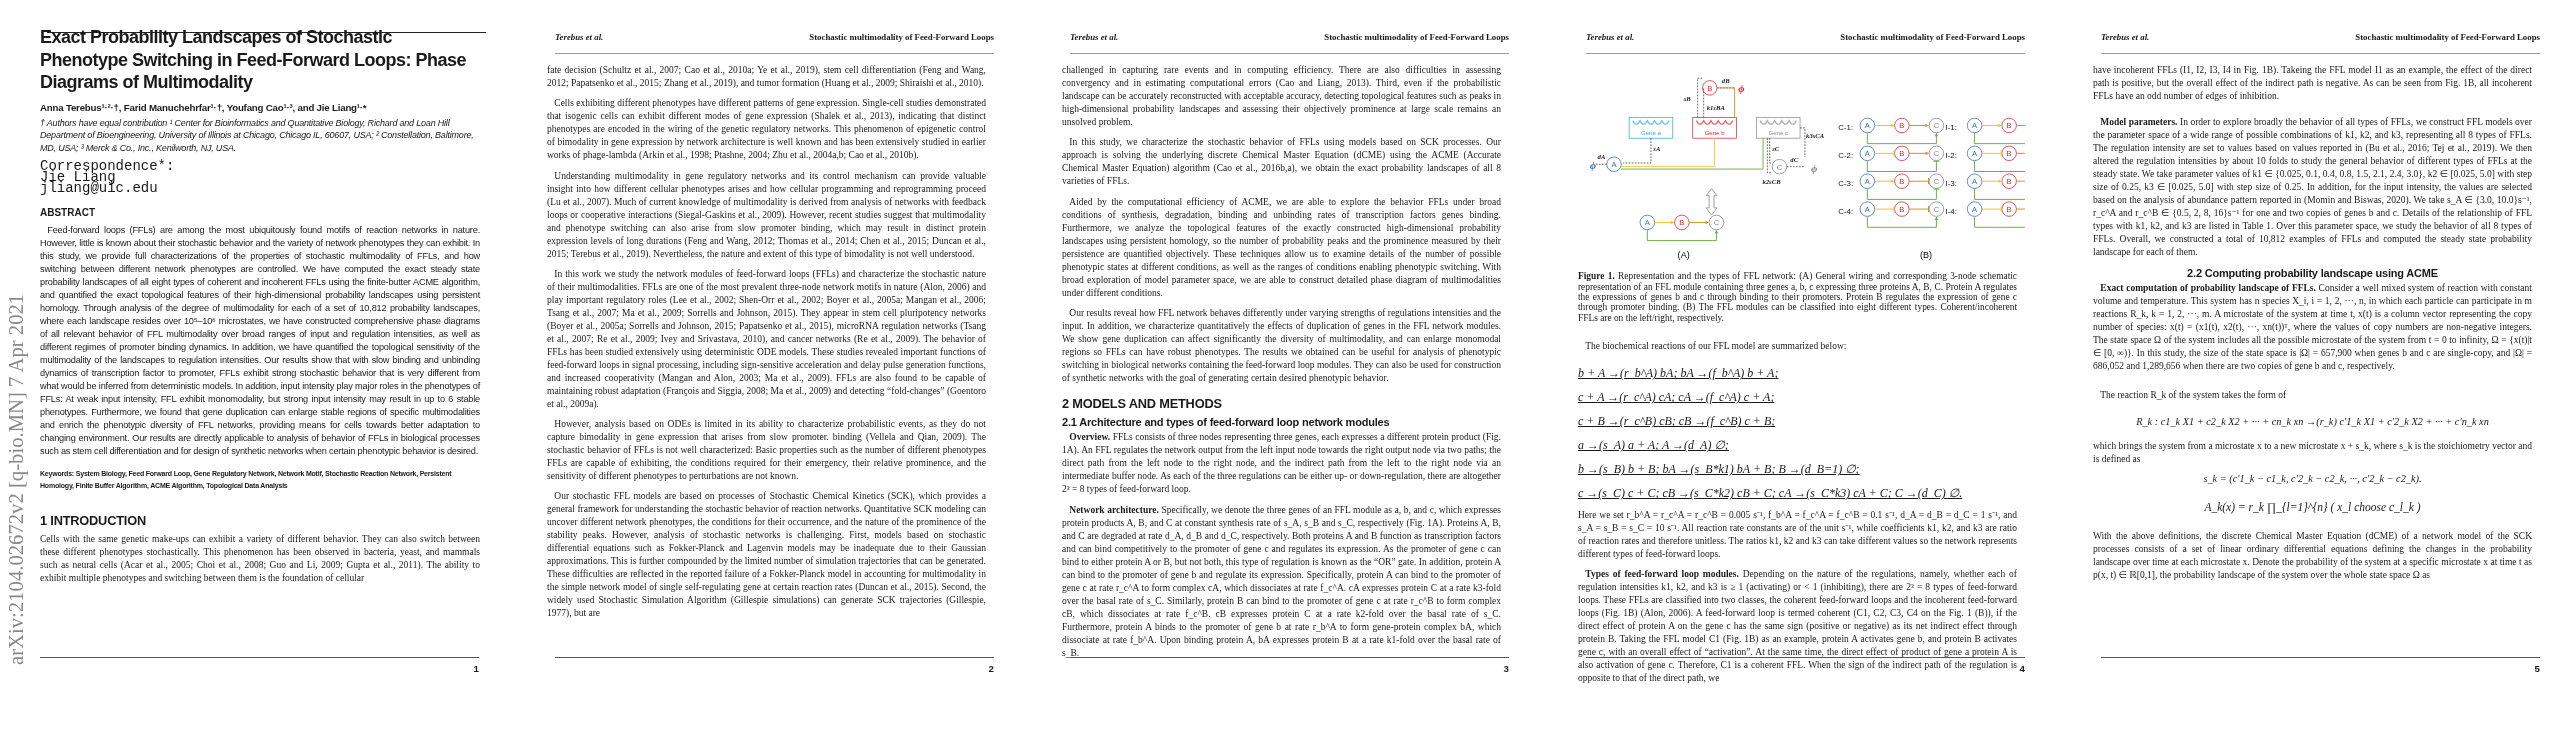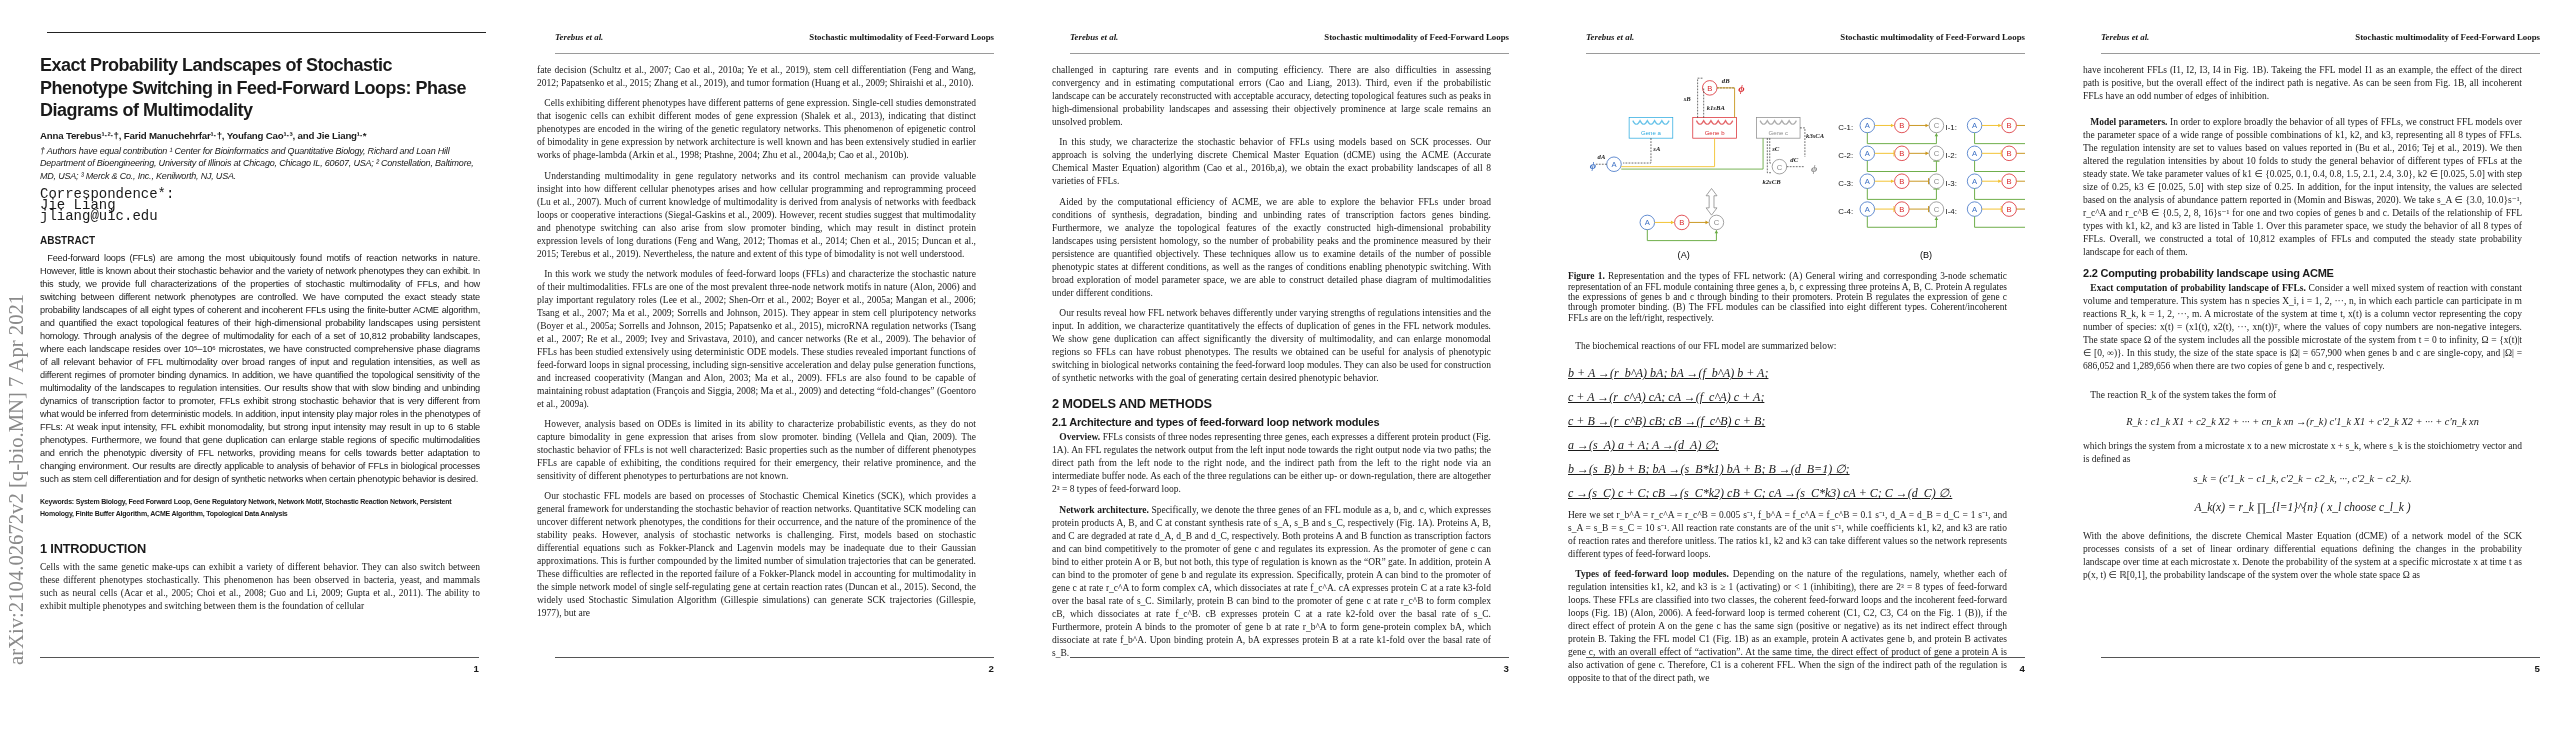--- a/index.html
+++ b/index.html
@@ -1,18 +1,18 @@
 <!DOCTYPE html>
 <html style="font-size:9.7px"><head>
 <meta charset="utf-8">
 <style>
   html,body{margin:0;padding:0;background:#fff;}
   body{width:2576px;height:729px;position:relative;overflow:hidden;font-family:"Liberation Serif",serif;color:#1a1a1a;}
   .page{position:absolute;top:0;width:515px;height:729px;background:#fff;}
-  .content{position:absolute;left:22px;width:439px;}
+  .content{position:absolute;left:32px;width:439px;}
   .p1 .content{left:40px;width:440px;}
   .runhead{position:absolute;top:32px;left:40px;width:439px;height:20.7px;border-bottom:1.2px solid #9a9a9a;font-family:Liberation Serif, serif;font-size:8.8px;font-weight:bold;display:flex;justify-content:space-between;align-items:flex-start;}
   .runhead .auth{font-style:italic;}
   .body-text{font-size:9.5px;line-height:13px;text-align:justify;margin:0 0 7.3px 0;}
   .body-text.ind{text-indent:7.3px;}
   .foot{position:absolute;top:657px;left:40px;width:439px;border-top:1.2px solid #555;}
   .pnum{position:absolute;top:663px;right:36px;font-family:"Liberation Sans",sans-serif;font-weight:bold;font-size:9.7px;}
   .sec{font-family:"Liberation Sans",sans-serif;font-weight:bold;font-size:12.8px;margin:11px 0 4.9px 0;letter-spacing:-0.2px;}
   .subsec{font-family:"Liberation Sans",sans-serif;font-weight:bold;font-size:11px;margin:3.6px 0 3.6px 0;letter-spacing:-0.2px;}
   b.lead{font-weight:bold;}
@@ -31,21 +31,21 @@
   .caption{font-size:9.4px;line-height:10.3px;text-align:justify;}
   .eqs{text-align:left;font-family:"Liberation Serif",serif;font-style:italic;font-size:12px;line-height:24px;margin:8.5px 0 3.6px 0;text-decoration:underline;}
   .eq{text-align:center;font-family:"Liberation Serif",serif;font-style:italic;font-size:10.3px;margin:13.4px 0 13.4px 0;}
 </style>
 </head>
 <body>
 
 <div class="page p1" style="left:0;">
   <div class="toprule"></div>
   <div class="arxiv">arXiv:2104.02672v2  [q-bio.MN]  7 Apr 2021</div>
-  <div class="content" style="top:54px;">
+  <div class="content" style="top:26px;">
     <h1 class="title">Exact Probability Landscapes of Stochastic Phenotype Switching in Feed-Forward Loops: Phase Diagrams of Multimodality</h1>
     <div class="authors">Anna Terebus¹·²·†, Farid Manuchehrfar¹·†, Youfang Cao¹·³, and Jie Liang¹·*</div>
     <div class="affil">† Authors have equal contribution ¹ Center for Bioinformatics and Quantitative Biology, Richard and Loan Hill Department of Bioengineering, University of Illinois at Chicago, Chicago IL, 60607, USA; ² Constellation, Baltimore, MD, USA; ³ Merck &amp; Co., Inc., Kenilworth, NJ, USA.</div>
     <div class="corr">
       <div>Correspondence*:</div>
       <div>Jie Liang</div>
       <div>jliang@uic.edu</div>
     </div>
     <div class="abs-h">ABSTRACT</div>
     <p class="abs">Feed-forward loops (FFLs) are among the most ubiquitously found motifs of reaction networks in nature. However, little is known about their stochastic behavior and the variety of network phenotypes they can exhibit. In this study, we provide full characterizations of the properties of stochastic multimodality of FFLs, and how switching between different network phenotypes are controlled. We have computed the exact steady state probability landscapes of all eight types of coherent and incoherent FFLs using the finite-butter ACME algorithm, and quantified the exact topological features of their high-dimensional probability landscapes using persistent homology. Through analysis of the degree of multimodality for each of a set of 10,812 probability landscapes, where each landscape resides over 10⁵–10⁶ microstates, we have constructed comprehensive phase diagrams of all relevant behavior of FFL multimodality over broad ranges of input and regulation intensities, as well as different regimes of promoter binding dynamics. In addition, we have quantified the topological sensitivity of the multimodality of the landscapes to regulation intensities. Our results show that with slow binding and unbinding dynamics of transcription factor to promoter, FFLs exhibit strong stochastic behavior that is very different from what would be inferred from deterministic models. In addition, input intensity play major roles in the phenotypes of FFLs: At weak input intensity, FFL exhibit monomodality, but strong input intensity may result in up to 6 stable phenotypes. Furthermore, we found that gene duplication can enlarge stable regions of specific multimodalities and enrich the phenotypic diversity of FFL networks, providing means for cells towards better adaptation to changing environment. Our results are directly applicable to analysis of behavior of FFLs in biological processes such as stem cell differentiation and for design of synthetic networks when certain phenotypic behavior is desired.</p>
@@ -288,21 +288,21 @@
 </div>
 
 <div class="page" style="left:2061px;">
   <div class="runhead">
     <span class="auth">Terebus et al.</span>
     <span>Stochastic multimodality of Feed-Forward Loops</span>
   </div>
   <div class="content" style="top:64px;">
     <p class="body-text">have incoherent FFLs (I1, I2, I3, I4 in Fig. 1B). Takeing the FFL model I1 as an example, the effect of the direct path is positive, but the overall effect of the indirect path is negative. As can be seen from Fig. 1B, all incoherent FFLs have an odd number of edges of inhibition.</p>
     <p class="body-text ind" style="margin-top:13.4px;"><b class="lead">Model parameters.</b><span> In order to explore broadly the behavior of all types of FFLs, we construct FFL models over the parameter space of a wide range of possible combinations of k1, k2, and k3, representing all 8 types of FFLs. The regulation intensity are set to values based on values reported in (Bu et al., 2016; Tej et al., 2019). We then altered the regulation intensities by about 10 folds to study the general behavior of different types of FFLs at the steady state. We take parameter values of k1 ∈ {0.025, 0.1, 0.4, 0.8, 1.5, 2.1, 2.4, 3.0}, k2 ∈ [0.025, 5.0] with step size of 0.25, k3 ∈ [0.025, 5.0] with step size of 0.25. In addition, for the input intensity, the values are selected based on the analysis of abundance pattern reported in (Momin and Biswas, 2020). We take s_A ∈ {3.0, 10.0}s⁻¹, r_c^A and r_c^B ∈ {0.5, 2, 8, 16}s⁻¹ for one and two copies of genes b and c. Details of the relationship of FFL types with k1, k2, and k3 are listed in Table 1. Over this parameter space, we study the behavior of all 8 types of FFLs. Overall, we constructed a total of 10,812 examples of FFLs and computed the steady state probability landscape for each of them.</span></p>
-    <div class="subsec" style="">2.2   Computing probability landscape using ACME</div>
+    <div class="subsec" style="text-align:center;">2.2   Computing probability landscape using ACME</div>
     <p class="body-text ind"><b class="lead">Exact computation of probability landscape of FFLs.</b><span> Consider a well mixed system of reaction with constant volume and temperature. This system has n species X_i, i = 1, 2, ···, n, in which each particle can participate in m reactions R_k, k = 1, 2, ···, m. A microstate of the system at time t, x(t) is a column vector representing the copy number of species: x(t) = (x1(t), x2(t), ···, xn(t))ᵀ, where the values of copy numbers are non-negative integers. The state space Ω of the system includes all the possible microstate of the system from t = 0 to infinity, Ω = {x(t)|t ∈ [0, ∞)}. In this study, the size of the state space is |Ω| = 657,900 when genes b and c are single-copy, and |Ω| = 686,052 and 1,289,656 when there are two copies of gene b and c, respectively.</span></p>
     <p class="body-text ind" style="margin-top:16px;">The reaction R_k of the system takes the form of</p>
     <div class="eq">R_k : c1_k X1 + c2_k X2 + ··· + cn_k xn →(r_k) c′1_k X1 + c′2_k X2 + ··· + c′n_k xn</div>
     <p class="body-text">which brings the system from a microstate x to a new microstate x + s_k, where s_k is the stoichiometry vector and is defined as</p>
     <div class="eq" style="margin:2.4px 0 12px 0;">s_k = (c′1_k − c1_k, c′2_k − c2_k, ···, c′2_k − c2_k).</div>
     <div class="eq" style="font-size:11.5px;margin:17px 0 17px 0;">A_k(x) = r_k ∏_{l=1}^{n} ( x_l choose c_l_k )</div>
     <p class="body-text">With the above definitions, the discrete Chemical Master Equation (dCME) of a network model of the SCK processes consists of a set of linear ordinary differential equations defining the changes in the probability landscape over time at each microstate x. Denote the probability of the system at a specific microstate x at time t as p(x, t) ∈ ℝ[0,1], the probability landscape of the system over the whole state space Ω as</p>
   </div>
   <div class="foot"></div>
   <div class="pnum">5</div>

